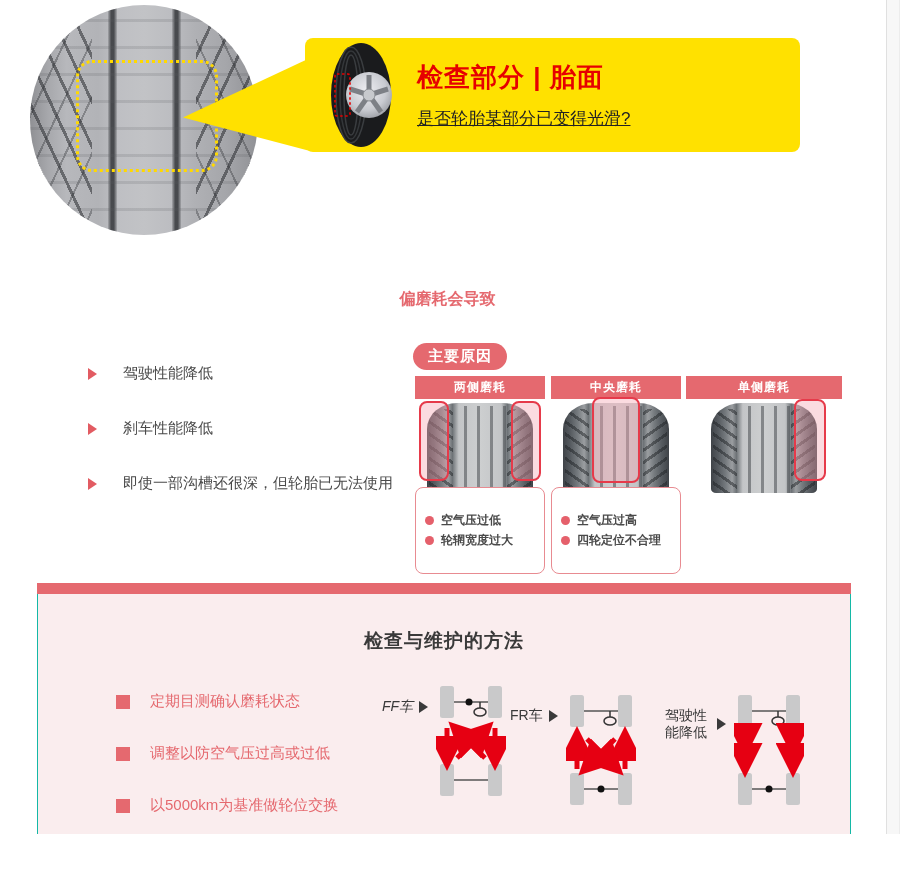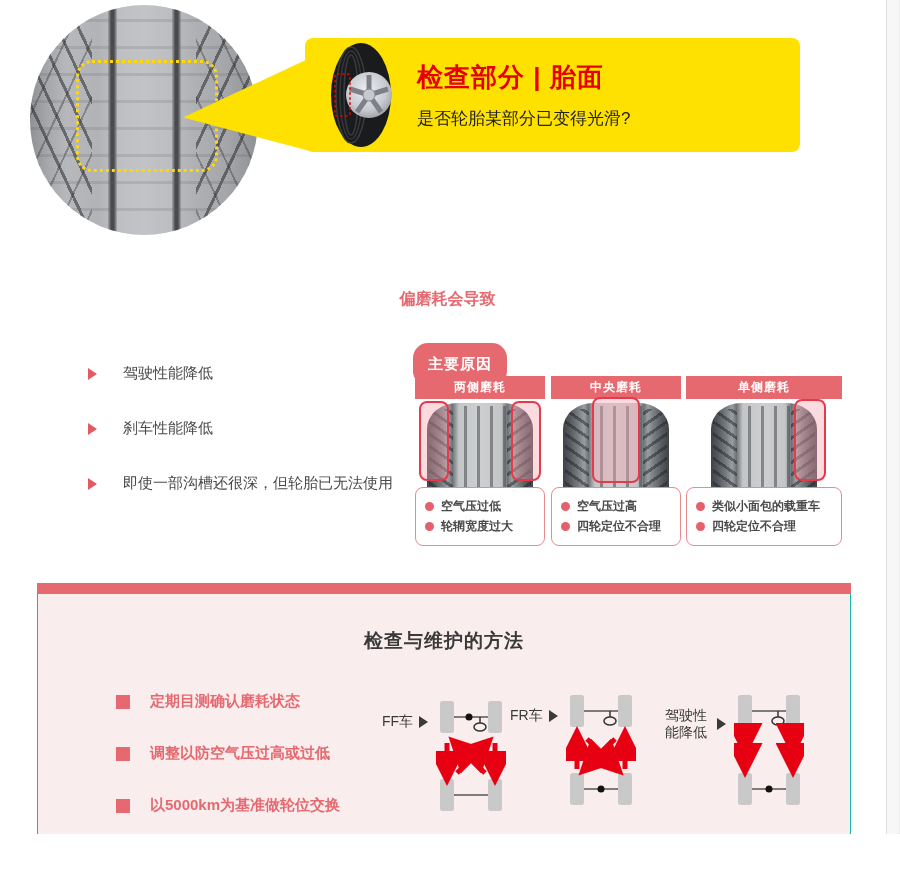--- a/index.html
+++ b/index.html
@@ -32,39 +32,39 @@
     border:3px dotted #ffd900; border-radius:16px; }
 
   
   .callout-pointer { position:absolute; left:183px; top:58px; width:127px; height:93px;
     background:#ffe100; clip-path:polygon(100% 0%, 100% 100%, 0% 64%); z-index:3; }
   .callout { position:absolute; left:305px; top:38px; width:495px; height:114px;
     background:#ffe100; border-radius:8px; z-index:2; display:flex; align-items:center; }
   .callout .tire-art { margin-left:24px; flex:0 0 auto; }
   .callout .texts { margin-left:24px; }
   .callout-title { color:#e60000; font-size:26px; font-weight:bold; letter-spacing:1px; }
-  .callout-sub { color:#222222; font-size:17px; margin-top:12px; }
+  .callout-sub { color:#222222; font-size:17px; margin-top:12px;text-decoration:underline; }
 
   
   .divider { position:absolute; left:35px; top:288px; width:825px; height:20px;
     display:flex; align-items:center;flex-direction:column; }
   .divider .line { height:0; border-top:1px solid #e5696f; flex:1; }
   .divider .line.l1 { max-width:318px; }
   .divider .label { color:#e5696f; font-weight:bold; font-size:16px; margin:0 42px; }
 
   
   .effects { position:absolute; left:88px; top:364px; }
   .effect-item { display:flex; align-items:center; margin-bottom:36px; }
   .tri-bullet { width:0; height:0; border-left:9px solid #e25b62;
     border-top:6px solid transparent; border-bottom:6px solid transparent; margin-right:26px; }
   .effect-item span { color:#4a4a4a; font-size:15px; }
 
   
   .cause-badge { position:absolute; left:413px; top:343px; background:#e5696f; color:#fff;
-    font-size:15px; font-weight:bold; padding:12px 15px; border-radius:15px; letter-spacing:1px; }
+    font-size:15px; font-weight:bold; padding:4px 15px; border-radius:15px; letter-spacing:1px; }
   .cause-col { position:absolute; top:376px; }
   .cause-col.c1 { left:415px; width:130px; }
   .cause-col.c2 { left:551px; width:130px; }
   .cause-col.c3 { left:686px; width:156px; }
   .col-header { background:#e5696f; color:#ffffff; font-size:12px; font-weight:bold;
     text-align:center; padding:3px 12px; letter-spacing:1px; }
   .tire-wrap { position:relative; height:92px; margin-top:2px; }
   .tire { position:absolute; left:50%; transform:translateX(-50%); top:2px; width:106px; height:90px;
     border-radius:30px 30px 5px 5px / 26px 26px 4px 4px; overflow:hidden;
     background:linear-gradient(90deg,#3f4348 0%,#565b60 7%,#767b7f 14%,#9b9ea1 20%,#6d7276 24%,
@@ -76,38 +76,38 @@
     background:repeating-linear-gradient(35deg, transparent 0 7px, rgba(25,28,31,.45) 7px 10px); }
   .tire .sh-r { right:2px;
     background:repeating-linear-gradient(-35deg, transparent 0 7px, rgba(25,28,31,.45) 7px 10px); }
   .hl { position:absolute; border:2px solid #e63a4a; border-radius:8px;
     background:rgba(246,166,177,.40); z-index:2; }
   .hl.left-sh  { left:4px;  top:0;  width:30px; height:80px; }
   .hl.right-sh { right:4px; top:0;  width:30px; height:80px; }
   .hl.center   { left:50%; transform:translateX(-50%); top:-4px; width:48px; height:86px; }
   .hl.single   { right:16px; top:-2px; width:32px; height:82px; }
   .cause-box { position:relative; margin-top:-6px; background:#ffffff; border:1px solid #e88b91;
-    border-radius:8px; padding:7px 9px; z-index:3; }
+    border-radius:8px; padding:21px 9px; z-index:3; }
   .cause-line { display:flex; align-items:center; margin:3px 0; }
   .dot-bullet { width:9px; height:9px; border-radius:50%; background:#e5606b; margin-right:7px; flex:0 0 auto; }
   .cause-line span { color:#4a4a4a; font-size:12px; font-weight:600; white-space:nowrap; }
 
   
   .maint-box { position:absolute; left:37px; top:583px; width:814px; height:303px;
     background:#faedee; border:1px solid #14b8a6; }
   .maint-topbar { position:absolute; left:-1px; top:-1px; right:-1px; height:11px; background:#e5696f; }
   .maint-title { position:absolute; left:0; right:0; top:44px; text-align:center;
     color:#3a3a3a; font-size:19px; font-weight:bold; letter-spacing:1px; }
   .tips { position:absolute; left:78px; top:108px; }
   .tip { display:flex; align-items:center; margin-bottom:33px; }
   .sq-bullet { width:14px; height:14px; background:#e5696f; margin-right:20px; flex:0 0 auto; }
-  .tip span { color:#e5696f; font-size:15px; font-weight:bold; }
+  .tip span { color:#e5696f; font-size:15px; font-weight:normal; }
 
   .diagram { position:absolute; display:flex; align-items:flex-start; }
-  .diagram.d1 { left:344px; top:117px; }
+  .diagram.d1 { left:344px; top:102px;font-style:italic; }
   .diagram.d2 { left:472px; top:111px;justify-content:center; }
   .diagram.d3 { left:627px; top:111px; }
   .dlabel-row { display:flex; align-items:center; margin-top:12px; }
   .dlabel { color:#3a3a3a; font-size:14px; line-height:17px; }
   .dlabel.wrap { width:46px; }
   .dtri { width:0; height:0; border-left:9px solid #3a3a3a;
     border-top:6px solid transparent; border-bottom:6px solid transparent; margin-left:6px; }
   .dsvg { margin-left:8px; }
 </style>
 </head>
@@ -226,30 +226,20 @@
   <div class="cause-col c3">
     <div class="col-header">单侧磨耗</div>
     <div class="tire-wrap">
       <div class="hl single"></div>
       <div class="tire">
         <div class="center-band"></div>
           <div class="sh-l"></div>
           <div class="sh-r"></div>
       </div>
     </div>
-    <div class="cause-box">
-      <div class="cause-line">
-        <div class="dot-bullet"></div>
-        <span>类似小面包的载重车</span>
-      </div>
-      <div class="cause-line">
-        <div class="dot-bullet"></div>
-        <span>四轮定位不合理</span>
-      </div>
-    </div>
   </div>
 
   <div class="maint-box">
     <div class="maint-topbar"></div>
     <div class="maint-title">检查与维护的方法</div>
 
     <div class="tips">
       <div class="tip">
         <div class="sq-bullet"></div>
         <span>定期目测确认磨耗状态</span>

